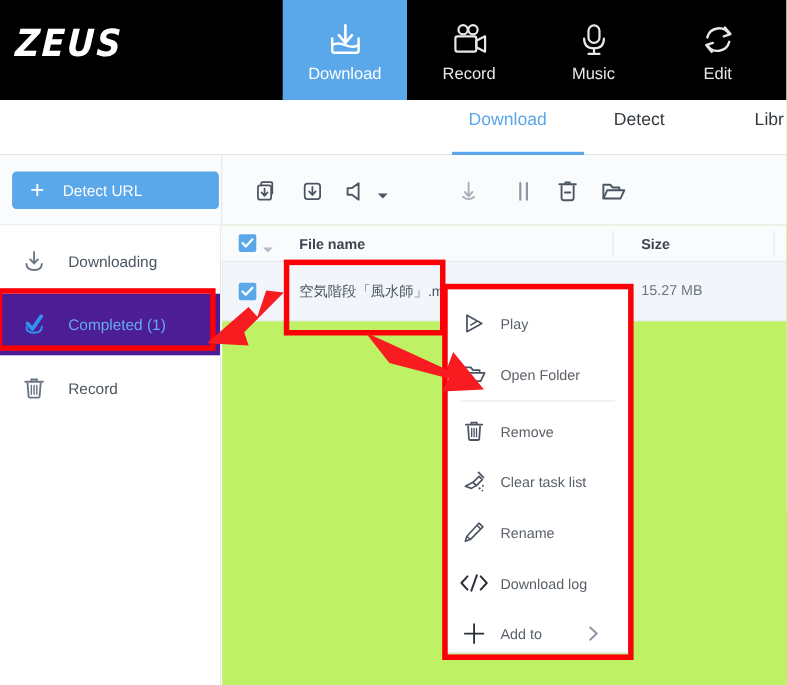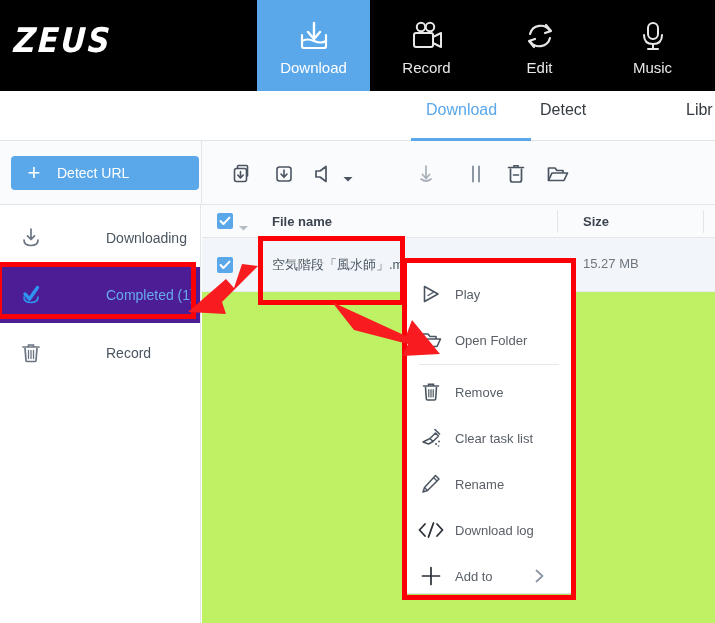--- a/index.html
+++ b/index.html
@@ -49,21 +49,21 @@
   .paste-btn .lbl{font-size:14px;}
   .tb-divider{position:absolute;left:201px;top:141px;width:1px;height:64px;background:#e4e7ea;}
   .tb-icon{position:absolute;top:160px;width:28px;height:28px;display:flex;align-items:center;justify-content:center;cursor:pointer;}
   .tb-caret{position:absolute;top:170px;width:12px;height:10px;cursor:pointer;}
 
   
   .sidebar{position:absolute;left:0;top:205px;width:201px;height:418px;background:#ffffff;
            border-right:1px solid #e4e7ea;box-sizing:border-box;}
   .side-item{position:absolute;left:0;width:200px;height:56px;display:flex;align-items:center;cursor:pointer;}
   .side-item .sico{width:62px;display:flex;align-items:center;justify-content:center;}
-  .side-item .slbl{font-size:14px;color:#4a5560;margin-left:44px;}
+  .side-item .slbl{font-size:14px;color:#4a5560;}
   .side-item.active{background:#4c1d95;}
   .side-item.active .slbl{color:#66aaec;}
 
   
   .listarea{position:absolute;left:202px;top:205px;width:558px;height:418px;background:#bef264;}
   .list-head{position:absolute;left:0;top:0;width:513px;height:33px;background:#fafbfc;
              border-bottom:1px solid #e4e7ea;box-sizing:border-box;}
   .chk{width:16px;height:16px;background:#5aa7ea;border-radius:2px;display:flex;
        align-items:center;justify-content:center;cursor:pointer;}
   .chk svg{display:block;}
@@ -120,48 +120,48 @@
             <circle cx="21" cy="7" r="4.2" stroke="#e8e8e8" stroke-width="2" fill="none"></circle>
             <rect x="5" y="13" width="19" height="14" rx="2" stroke="#e8e8e8" stroke-width="2" fill="none"></rect>
             <path d="M24 17 L32 13 L32 27 L24 23 Z" stroke="#e8e8e8" stroke-width="2" fill="none" stroke-linejoin="round"></path>
           </svg>
         </span>
         <span class="lbl">Record</span>
       </div>
 
       <div class="navtab">
         <span class="ico">
+          <svg width="30" height="32" viewBox="0 0 30 32">
+            <rect x="10" y="3" width="10" height="16" rx="5" stroke="#e8e8e8" stroke-width="2" fill="none"></rect>
+            <path d="M6 15 Q6 24 15 24 Q24 24 24 15" stroke="#e8e8e8" stroke-width="2" fill="none" stroke-linecap="round"></path>
+            <path d="M15 24 L15 29" stroke="#e8e8e8" stroke-width="2" stroke-linecap="round"></path>
+            <path d="M10 29 L20 29" stroke="#e8e8e8" stroke-width="2" stroke-linecap="round"></path>
+          </svg>
+        </span>
+        <span class="lbl">Music</span>
+      </div>
+
+      <div class="navtab">
+        <span class="ico">
           <svg width="34" height="32" viewBox="0 0 34 32">
             <path d="M27 11 A11 11 0 0 0 7 14" stroke="#e8e8e8" stroke-width="2.2" fill="none" stroke-linecap="round"></path>
             <path d="M7 21 A11 11 0 0 0 27 18" stroke="#e8e8e8" stroke-width="2.2" fill="none" stroke-linecap="round"></path>
             <path d="M23 5 L28 11 L22 13" stroke="#e8e8e8" stroke-width="2.2" fill="none" stroke-linecap="round" stroke-linejoin="round"></path>
             <path d="M11 27 L6 21 L12 19" stroke="#e8e8e8" stroke-width="2.2" fill="none" stroke-linecap="round" stroke-linejoin="round"></path>
           </svg>
         </span>
         <span class="lbl">Edit</span>
       </div>
 
-      <div class="navtab">
-        <span class="ico">
-          <svg width="30" height="32" viewBox="0 0 30 32">
-            <rect x="10" y="3" width="10" height="16" rx="5" stroke="#e8e8e8" stroke-width="2" fill="none"></rect>
-            <path d="M6 15 Q6 24 15 24 Q24 24 24 15" stroke="#e8e8e8" stroke-width="2" fill="none" stroke-linecap="round"></path>
-            <path d="M15 24 L15 29" stroke="#e8e8e8" stroke-width="2" stroke-linecap="round"></path>
-            <path d="M10 29 L20 29" stroke="#e8e8e8" stroke-width="2" stroke-linecap="round"></path>
-          </svg>
-        </span>
-        <span class="lbl">Music</span>
-      </div>
-
     </div>
   </div>
 
   <div class="subtabbar">
     <div class="subtab active" style="left:426px;">Download</div>
-    <div class="subtab" style="left:540px;">Detect</div>
+    <div class="subtab" style="left:558px;">Detect</div>
     <div class="subtab" style="left:686px;">Libr</div>
   </div>
   <div class="subtab-underline"></div>
 
   <div class="toolbar"></div>
 
   <div class="paste-btn">
     <span class="plus">+</span>
     <span class="lbl">Detect URL</span>
   </div>

